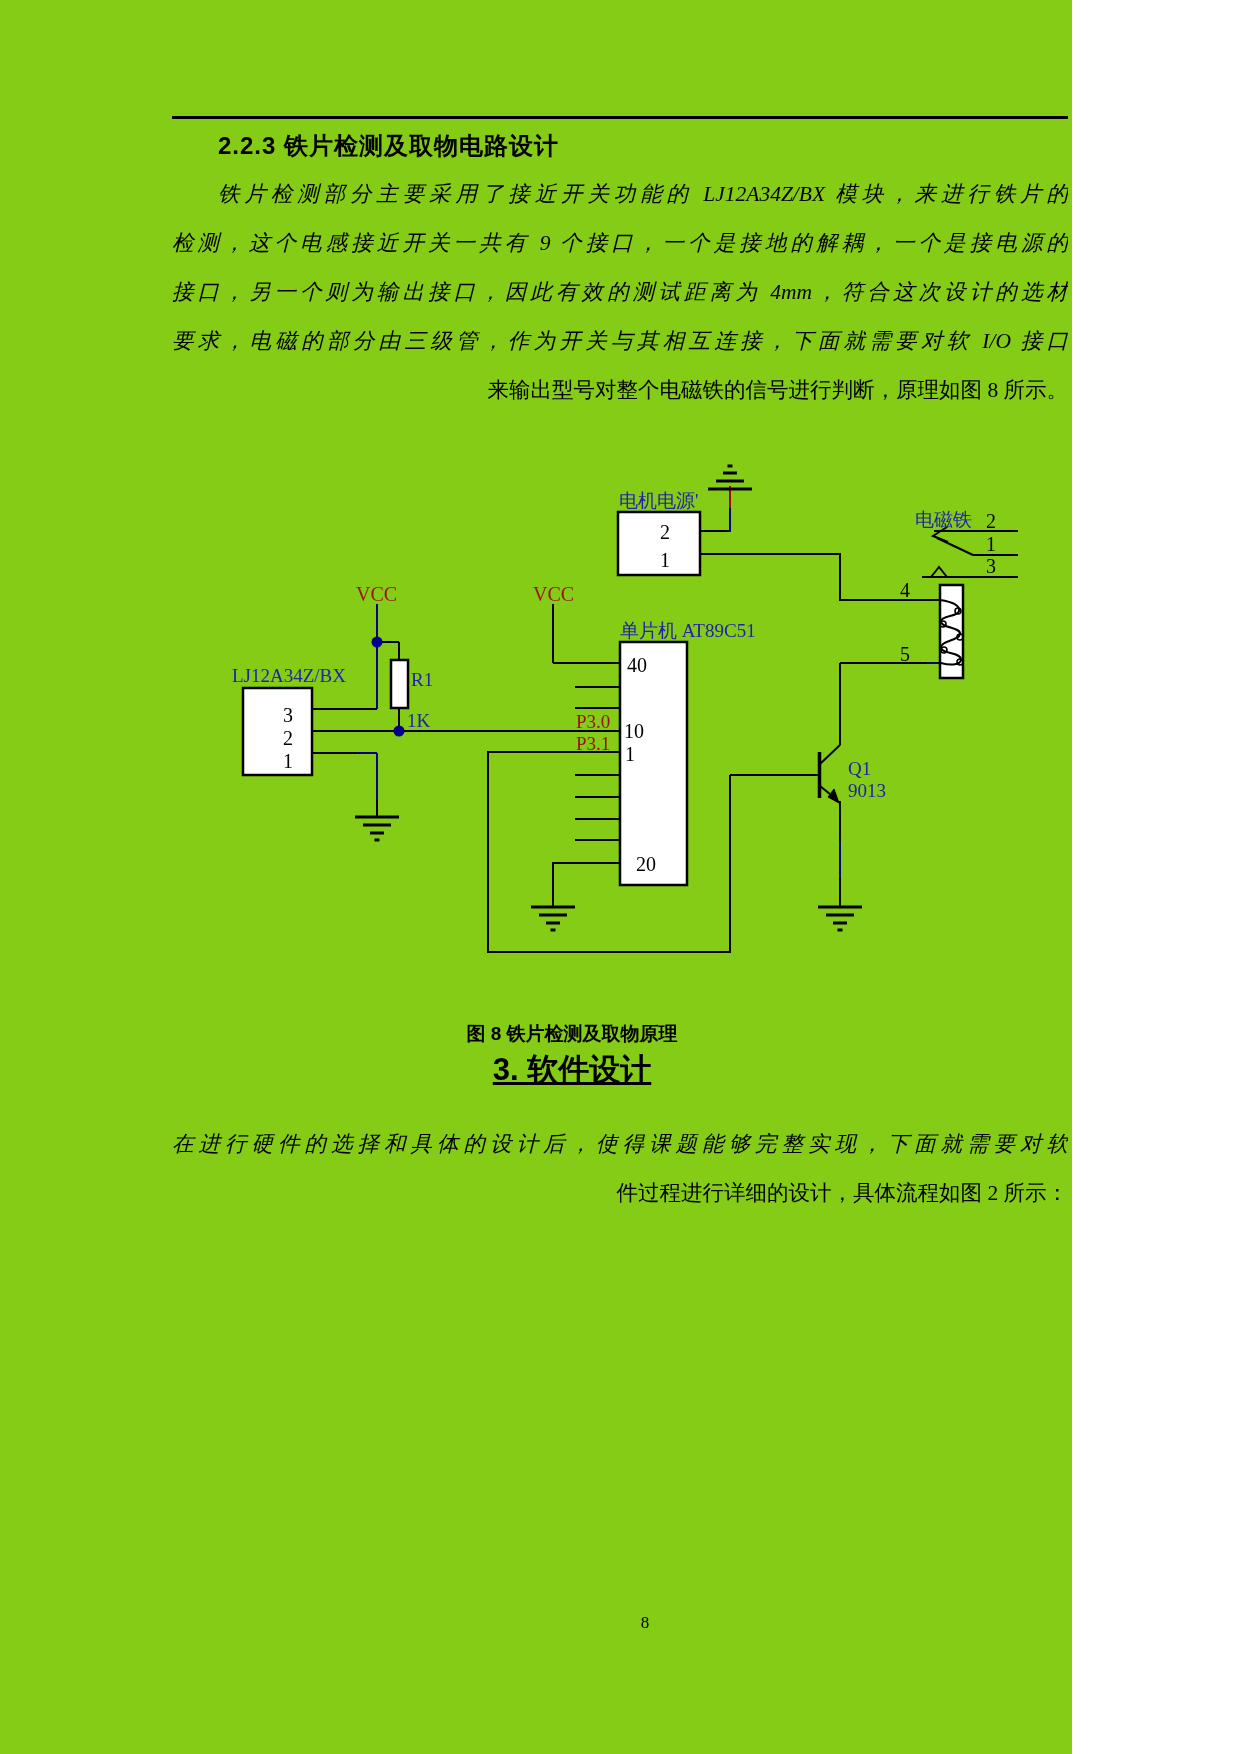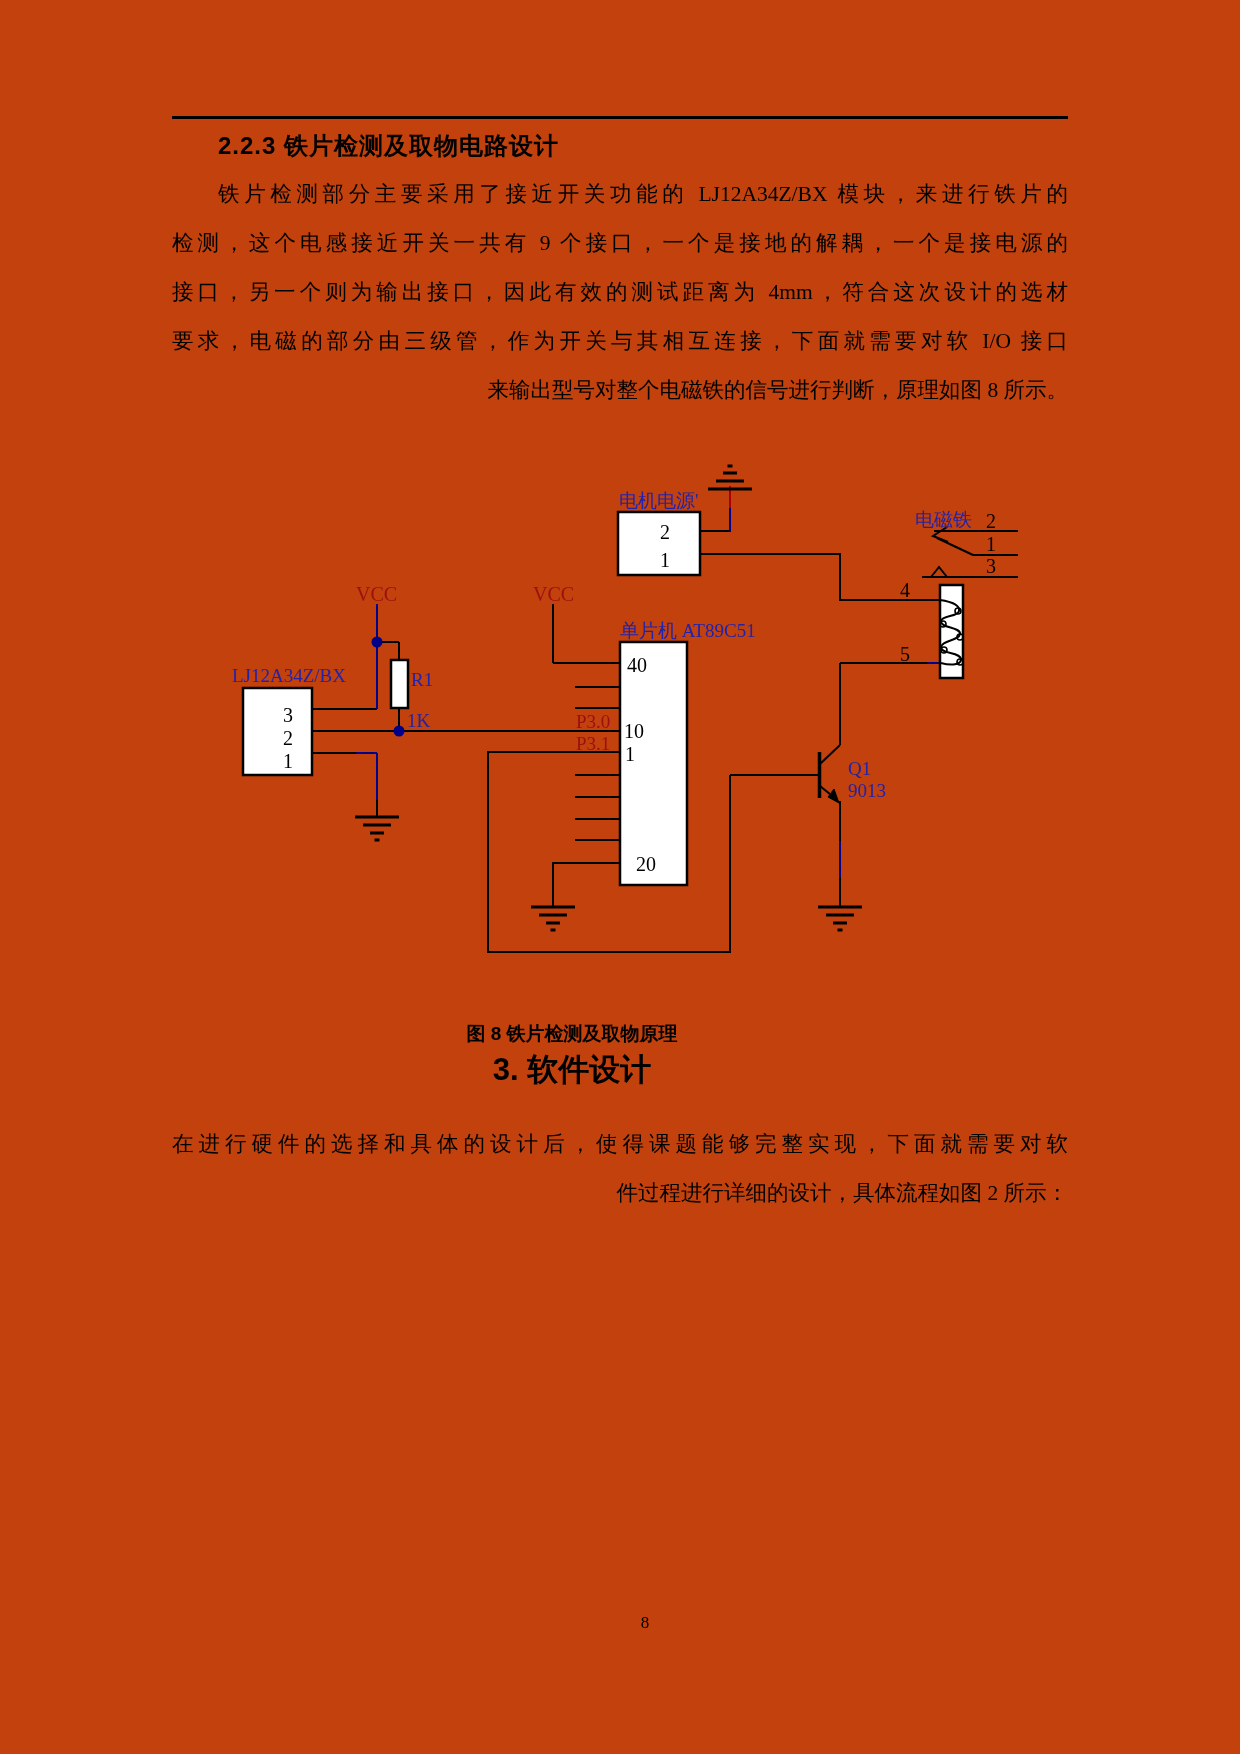--- a/index.html
+++ b/index.html
@@ -1,32 +1,32 @@
 <!DOCTYPE html>
 <html><head>
 <meta charset="utf-8">
 <style>
   html,body{margin:0;padding:0;background:#ffffff;}
-  .page{position:relative;width:1240px;height:1754px;background:#c2410c;overflow:hidden;
+  .page{position:relative;width:1072px;height:1754px;background:#84cc16;overflow:hidden;
         font-family:"Liberation Serif","DejaVu Serif",serif;color:#000;}
   .abs{position:absolute;}
   .rule{left:172px;top:116px;width:896px;height:3px;background:#000;}
   .h223{left:218px;top:130px;font-family:"Liberation Sans","DejaVu Sans",sans-serif;
         font-weight:bold;font-size:24px;letter-spacing:1px;}
   .para{left:172px;width:896px;font-size:21.5px;}
   .para1{top:170px;}
   .para2{top:1120px;}
   .line{height:49px;line-height:49px;overflow:hidden;text-align:right;}
-  .jline{text-align:justify;}
+  .jline{text-align:justify;font-style:italic;}
   .jline::after{content:"";display:inline-block;width:100%;height:0;}
   .indent{text-indent:46px;}
   .caption{left:172px;top:1021px;width:800px;text-align:center;
            font-family:"Liberation Sans","DejaVu Sans",sans-serif;font-weight:bold;font-size:19px;}
   .h3{left:172px;top:1049px;width:800px;text-align:center;
-      font-family:"Liberation Sans","DejaVu Sans",sans-serif;font-weight:bold;font-size:31px;}
+      font-family:"Liberation Sans","DejaVu Sans",sans-serif;font-weight:bold;font-size:31px;text-decoration:underline;}
   .pagenum{left:172px;top:1613px;width:946px;text-align:center;font-size:17px;}
   .fig{left:200px;top:440px;width:830px;height:535px;}
   svg text{font-family:"Liberation Serif","DejaVu Serif",serif;}
   .netblue{fill:#2222aa;font-size:19px;}
   .netred{fill:#9b1010;font-size:20px;}
   .pinred{fill:#9b1010;font-size:19px;}
   .pintxt{fill:#000;font-size:20px;}
 </style>
 </head>
 <body>

